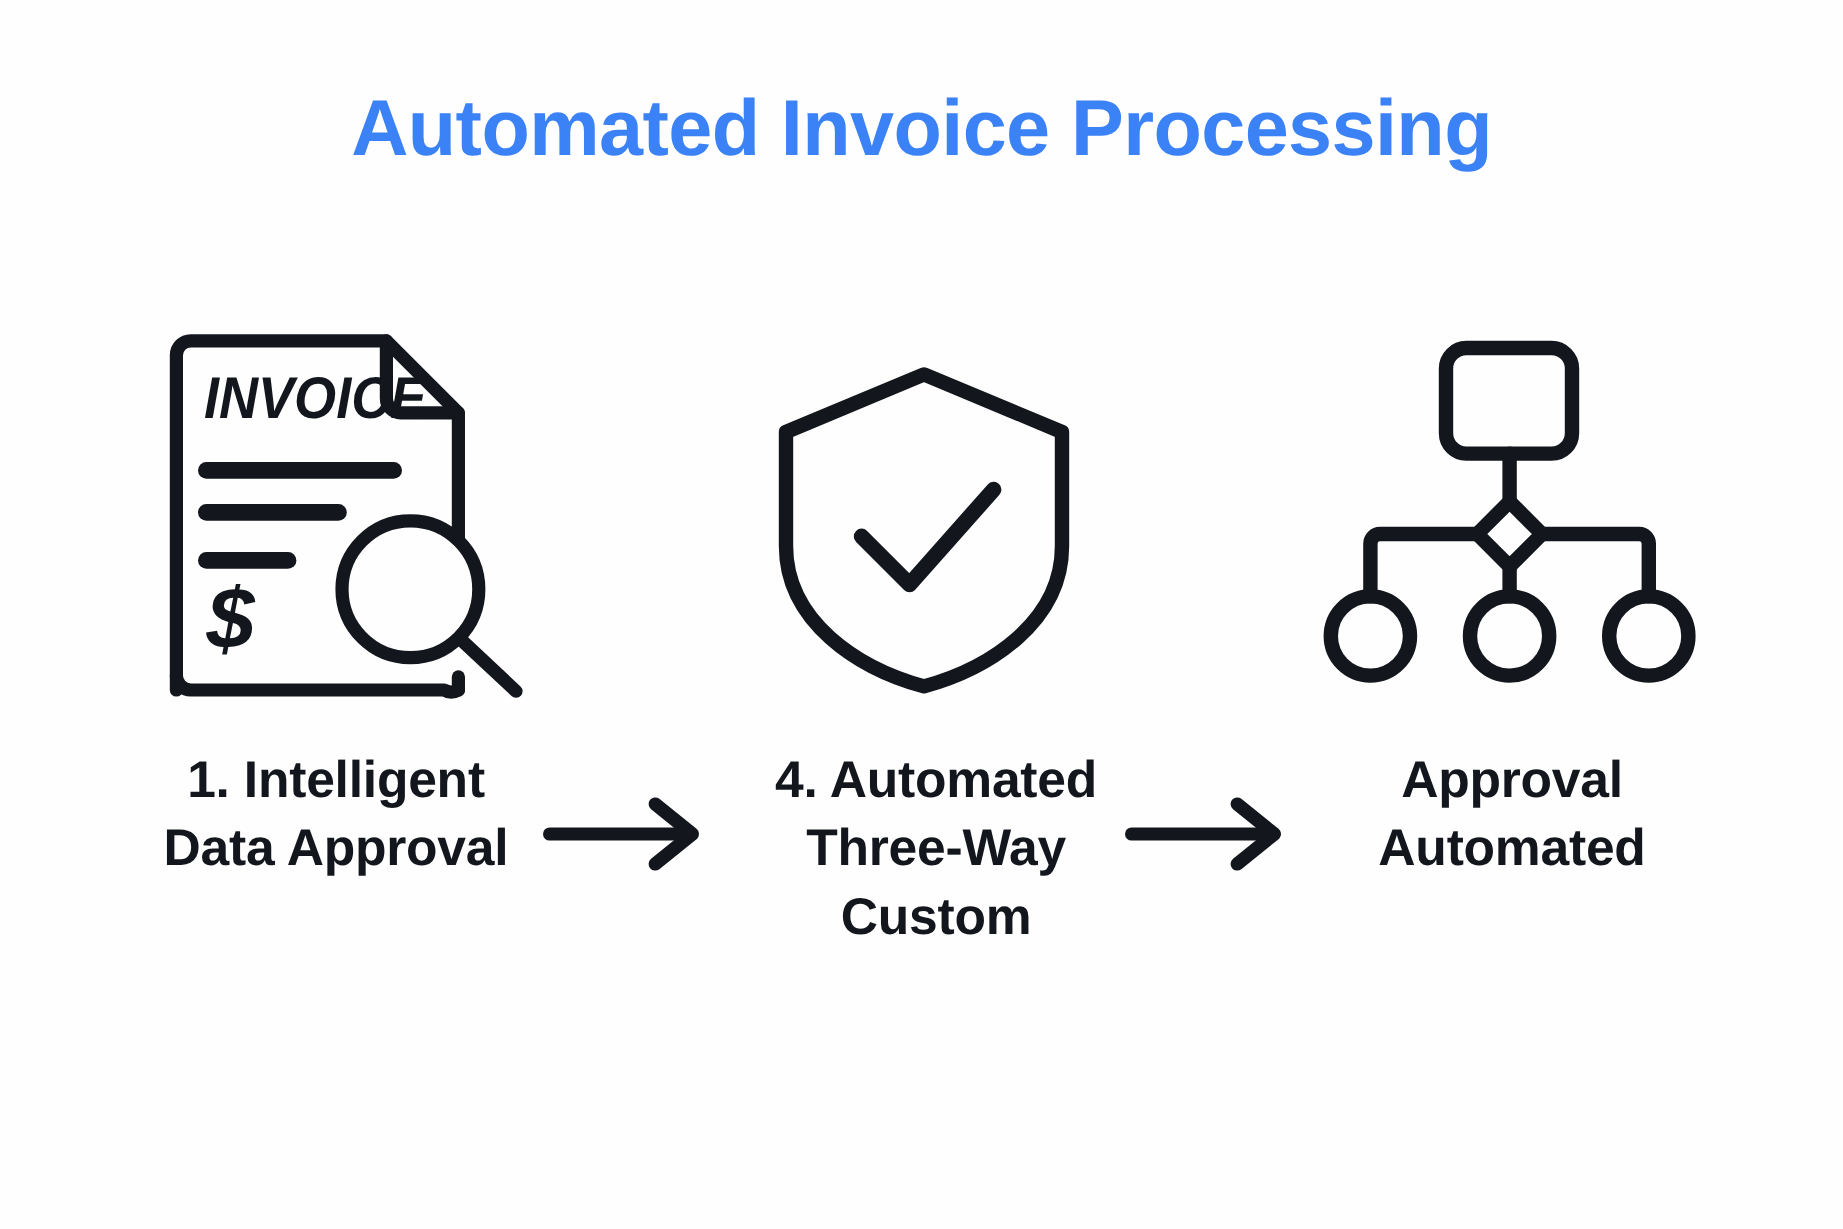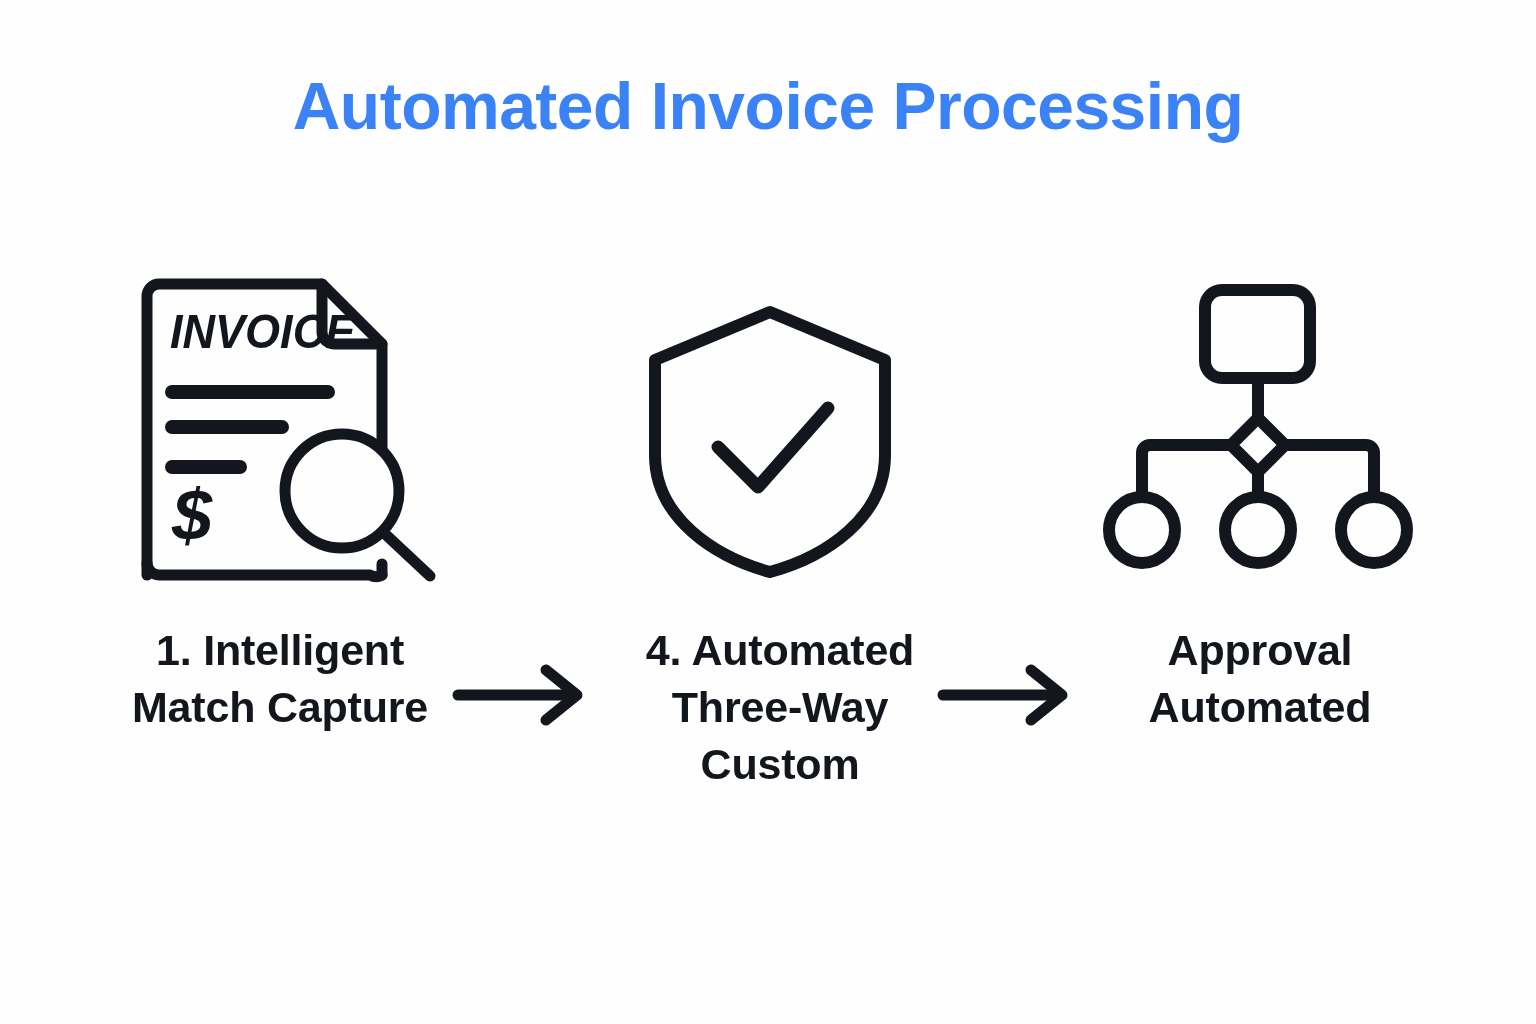--- a/index.html
+++ b/index.html
@@ -107,21 +107,21 @@
           <circle cx="242" cy="241" r="57"></circle>
           <path d="M283 282 L330 326"></path>
         </svg>
         <svg width="360" height="340" viewBox="0 0 360 340">
           <text x="70" y="98" font-family="'Liberation Sans', sans-serif" font-size="49" font-weight="700" fill="#13171d" letter-spacing="0" transform="scale(0.92,1) translate(6,0)">INVOICE</text>
           <text x="72" y="290" font-family="'Liberation Sans', sans-serif" font-size="72" font-weight="700" fill="#13171d">$</text>
         </svg>
       </div>
       <div class="step-label">
         <div>1. Intelligent</div>
-        <div>Match Capture</div>
+        <div>Data Approval</div>
       </div>
     </div>
 
     <div class="step step-2">
       <div class="icon-box">
         <svg width="360" height="340" viewBox="0 0 360 340" fill="none" stroke="#13171d" stroke-width="12" stroke-linecap="round" stroke-linejoin="round">
           <path d="M170 62 L55 110 L55 205 C55 268 115 307 170 322 C225 307 285 268 285 205 L285 110 Z"></path>
           <path d="M118 197 L158 237 L228 158" stroke-width="13"></path>
         </svg>
       </div>

